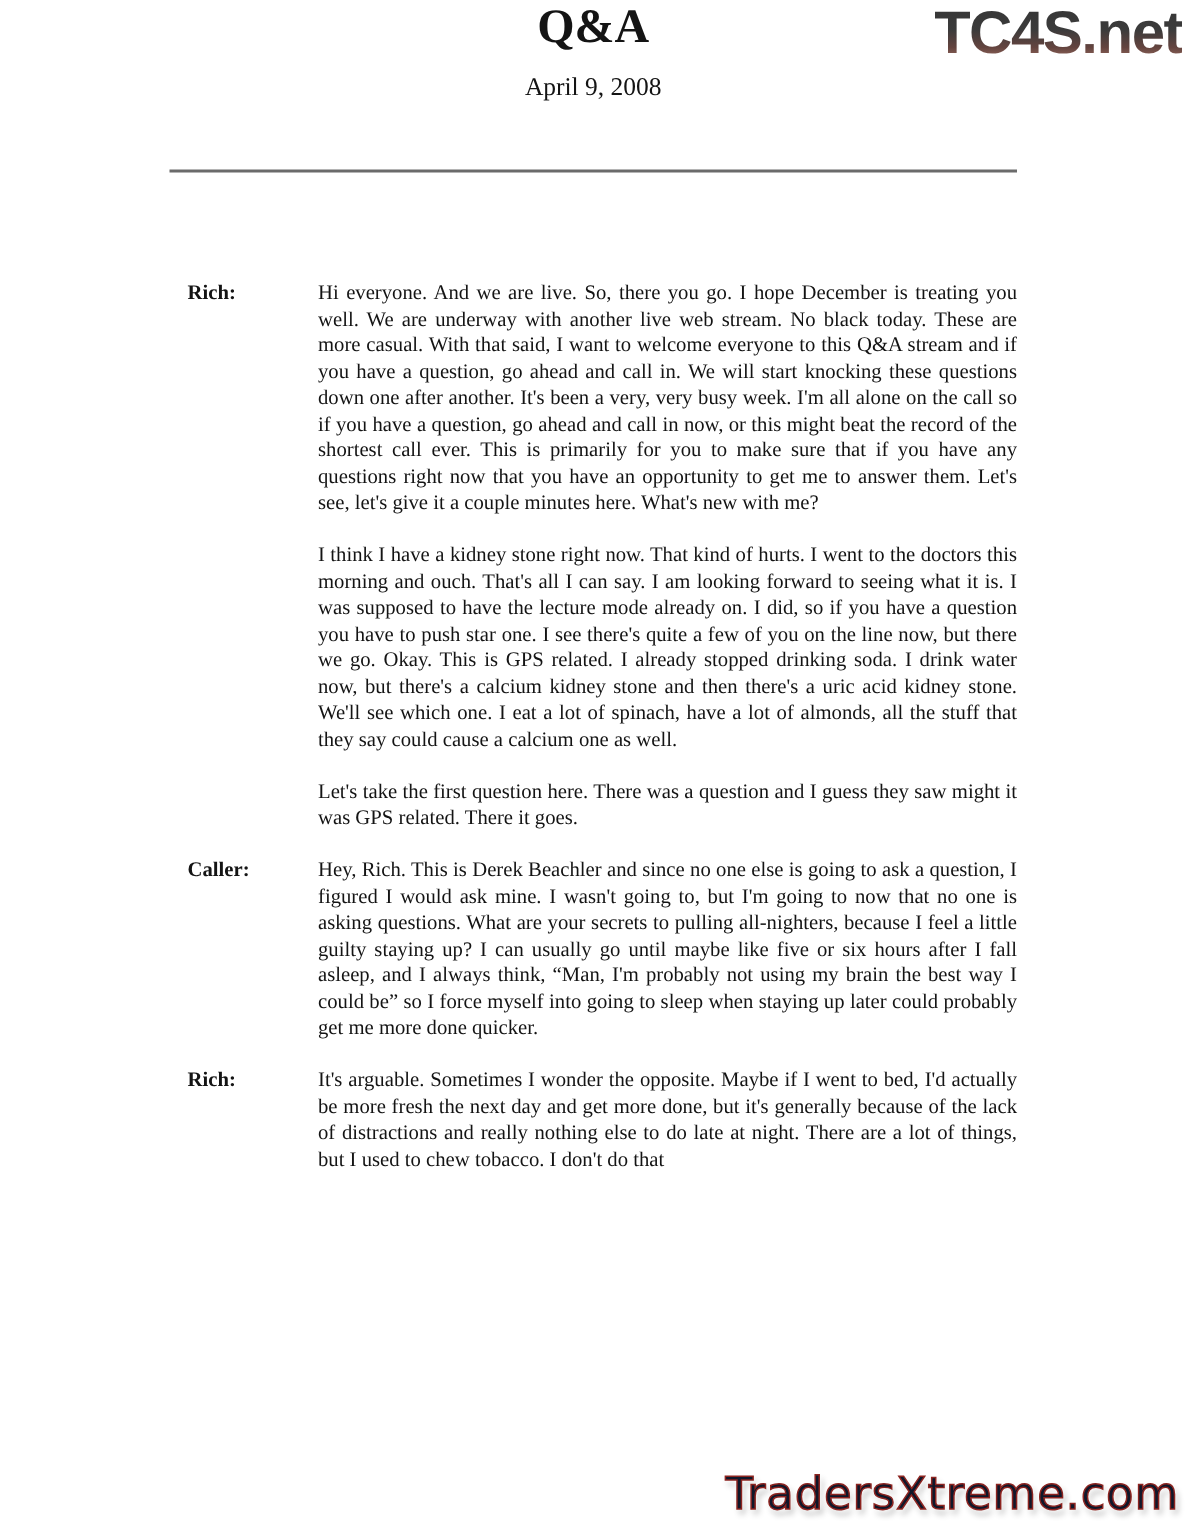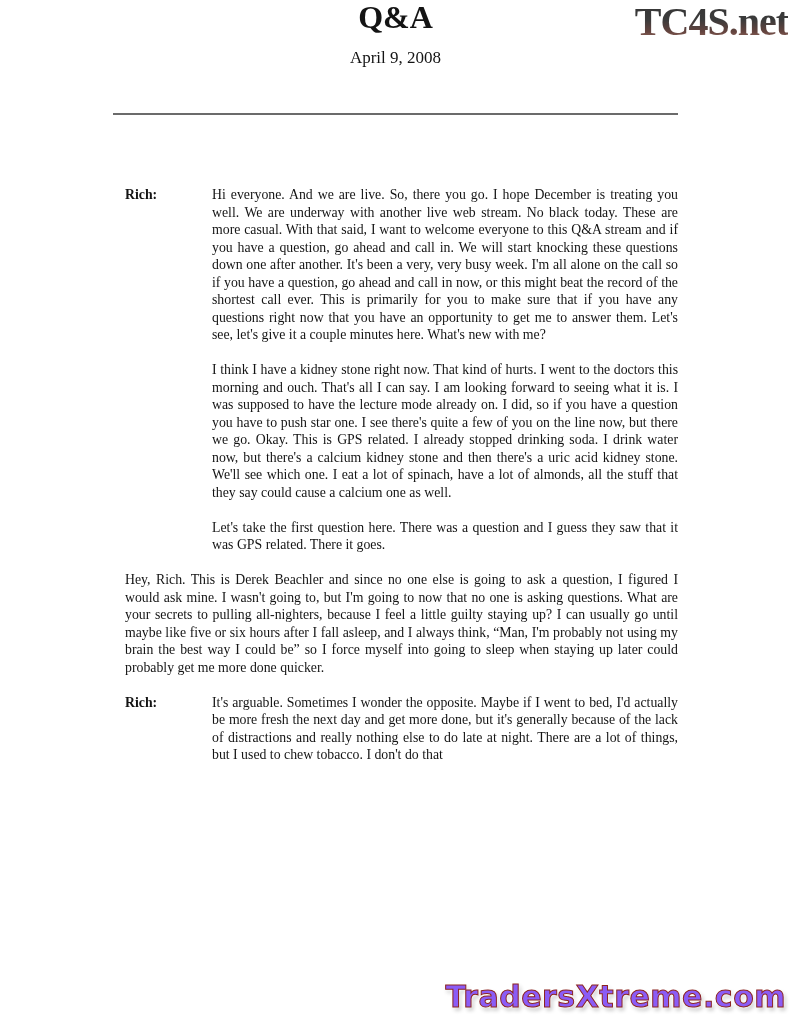--- a/index.html
+++ b/index.html
@@ -9,21 +9,21 @@
     height: 1024px;
     background: #ffffff;
     font-family: "Liberation Serif", serif;
     color: #141414;
     overflow: hidden;
   }
   .header-logo {
     position: absolute;
     top: 0px;
     right: 3px;
-    font-family: Liberation Serif, serif;
+    font-family: Liberation Sans, sans-serif;
     font-weight: bold;
     font-size: 40px;
     letter-spacing: -1px;
     line-height: 1.1;
     background: linear-gradient(to bottom, #353535 0%, #3b3b3b 45%, #64443f 72%, #9c6e62 92%, #b28277 100%);
     -webkit-background-clip: text;
     background-clip: text;
     color: transparent;
   }
   .title {
@@ -76,24 +76,24 @@
       -3px 3px 0 #ffffff, 3px 3px 0 #ffffff,
       -3px 0 0 #ffffff, 3px 0 0 #ffffff,
       0 -3px 0 #ffffff, 0 3px 0 #ffffff,
       7px 8px 7px rgba(70, 70, 70, 0.55);
   }
   .footer-logo {
     position: absolute;
     top: 979px;
     right: 5px;
     font-family: "DejaVu Sans", "Liberation Sans", sans-serif;
-    font-weight: bold;
+    font-weight: normal;
     font-size: 30px;
     letter-spacing: 0.5px;
-    color: #8b5cf6;
+    color: #0f172a;
     -webkit-text-stroke: 1px #8c2420;
     white-space: nowrap;
     text-shadow:
       0 0 2px #ffffff, 0 0 4px #ffffff, 0 0 6px #ffffff,
       2px 3px 4px rgba(0, 0, 0, 0.30);
   }
 </style>
 </head>
 <body>
 
@@ -107,25 +107,26 @@
 
   <hr class="rule">
 
   <div class="transcript">
 
     <section class="entry">
       <div class="speaker">Rich:</div>
       <div class="content">
         <p>Hi everyone. And we are live. So, there you go. I hope December is treating you well. We are underway with another live web stream. No black today. These are more casual. With that said, I want to welcome everyone to this Q&amp;A stream and if you have a question, go ahead and call in. We will start knocking these questions down one after another. It's been a very, very busy week. I'm all alone on the call so if you have a question, go ahead and call in now, or this might beat the record of the shortest call ever. This is primarily for you to make sure that if you have any questions right now that you have an opportunity to get me to answer them. Let's see, let's give it a couple minutes here. What's new with me?</p>
         <p>I think I have a kidney stone right now. That kind of hurts. I went to the doctors this morning and ouch. That's all I can say. I am looking forward to seeing what it is. I was supposed to have the lecture mode already on. I did, so if you have a question you have to push star one. I see there's quite a few of you on the line now, but there we go. Okay. This is GPS related. I already stopped drinking soda. I drink water now, but there's a calcium kidney stone and then there's a uric acid kidney stone. We'll see which one. I eat a lot of spinach, have a lot of almonds, all the stuff that they say could cause a calcium one as well.</p>
-        <p>Let's take the first question here. There was a question and I guess they saw that it was GPS related. There it goes.</p>
+        <p>Let's take the first question here. There was a question and I guess they saw might it was GPS related. There it goes.</p>
       </div>
     </section>
 
     <section class="entry">
+      <div class="speaker">Caller:</div>
       <div class="content">
         <p>Hey, Rich. This is Derek Beachler and since no one else is going to ask a question, I figured I would ask mine. I wasn't going to, but I'm going to now that no one is asking questions. What are your secrets to pulling all-nighters, because I feel a little guilty staying up? I can usually go until maybe like five or six hours after I fall asleep, and I always think, “Man, I'm probably not using my brain the best way I could be” so I force myself into going to sleep when staying up later could probably get me more done quicker.</p>
       </div>
     </section>
 
     <section class="entry">
       <div class="speaker">Rich:</div>
       <div class="content">
         <p>It's arguable. Sometimes I wonder the opposite. Maybe if I went to bed, I'd actually be more fresh the next day and get more done, but it's generally because of the lack of distractions and really nothing else to do late at night. There are a lot of things, but I used to chew tobacco. I don't do that</p>
       </div>

